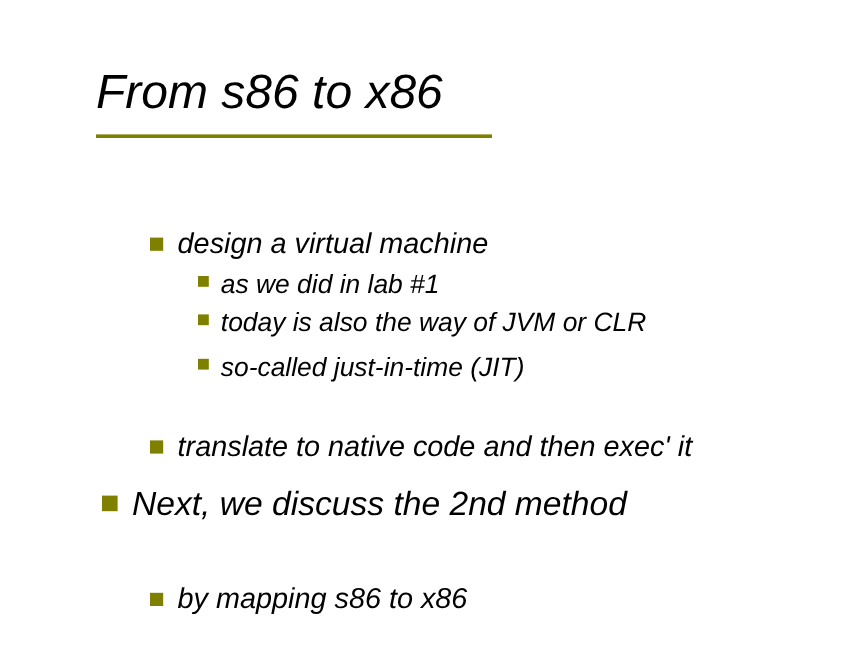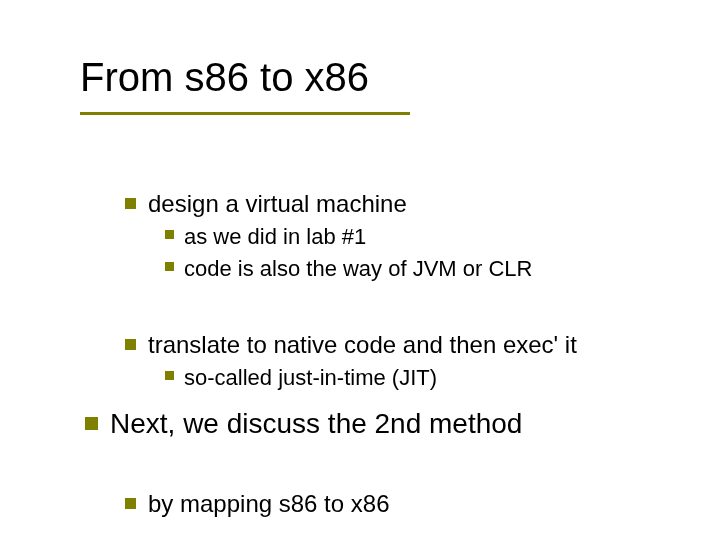--- a/index.html
+++ b/index.html
@@ -10,20 +10,21 @@
     background: #ffffff;
     font-family: Verdana, Geneva, sans-serif;
     color: #000000;
     overflow: hidden;
   }
   .slide {
     position: relative;
     width: 720px;
     height: 422px;
     box-sizing: border-box;
+    font-style: italic;
   }
   .title {
     position: absolute;
     left: 80px;
     top: 55px;
     font-size: 40px;
     font-family: Verdana, Geneva, sans-serif;
   }
   .title-underline {
     position: absolute;
@@ -81,33 +82,33 @@
       <div class="sq"></div>
       <div class="txt">design a virtual machine</div>
     </div>
 
     <div class="row l3">
       <div class="sq"></div>
       <div class="txt">as we did in lab #1</div>
     </div>
     <div class="row l3">
       <div class="sq"></div>
-      <div class="txt">code is also the way of JVM or CLR</div>
+      <div class="txt">today is also the way of JVM or CLR</div>
     </div>
 
     <div class="gap-s"></div>
 
+    <div class="row l3">
+      <div class="sq"></div>
+      <div class="txt">so-called just-in-time (JIT)</div>
+    </div>
+
     <div class="row l2">
       <div class="sq"></div>
       <div class="txt">translate to native code and then exec' it</div>
-    </div>
-
-    <div class="row l3">
-      <div class="sq"></div>
-      <div class="txt">so-called just-in-time (JIT)</div>
     </div>
 
     <div class="gap-m"></div>
 
     <div class="row l1">
       <div class="sq"></div>
       <div class="txt">Next, we discuss the 2nd method</div>
     </div>
 
     <div class="gap-s"></div>

